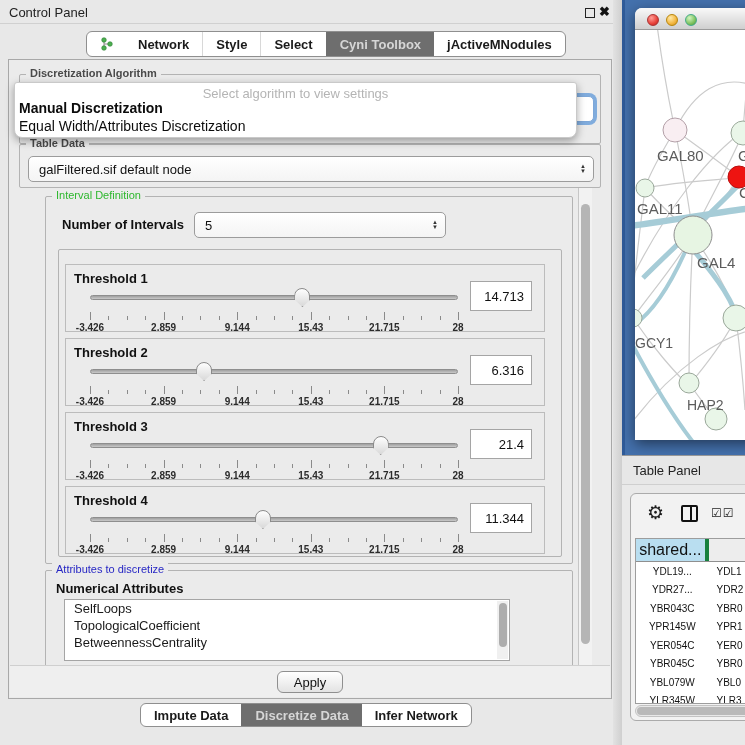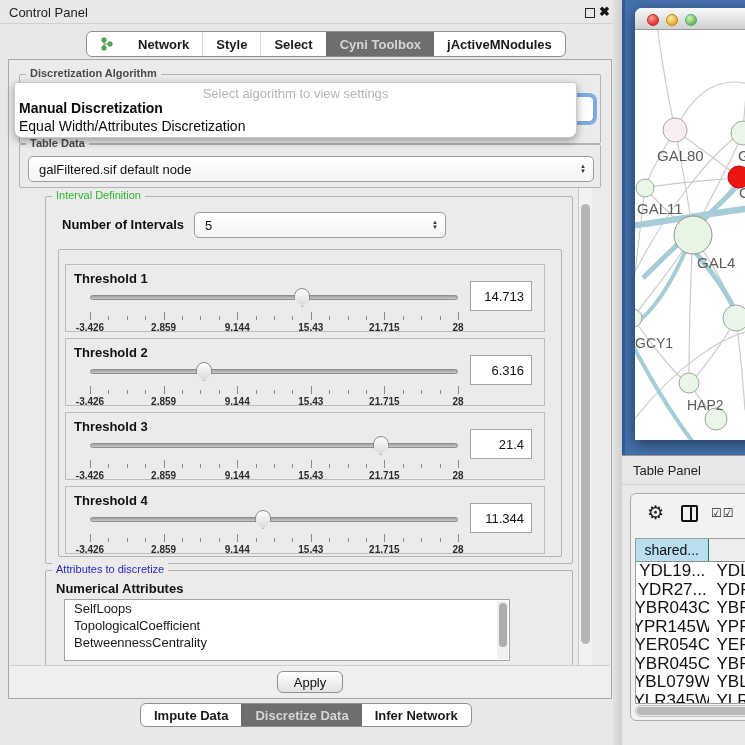--- a/index.html
+++ b/index.html
@@ -117,25 +117,25 @@
     background:#f2f2f2; border:1px solid #ababab; border-radius:6px; overflow:hidden; }
   .tp-toolbar { position:absolute; left:0; top:0; right:0; height:40px; }
   .gear { position:absolute; left:16px; top:7px; font-size:19px; color:#1d1d1d; }
   .colsplit { position:absolute; left:50px; top:11px; width:17px; height:17px;
     border:2px solid #111; border-radius:2px; }
   .colsplit:before { content:""; position:absolute; left:50%; top:0; bottom:0; width:2px; background:#111; }
   .checks { position:absolute; left:80px; top:12px; font-size:12px; letter-spacing:1px; color:#1d1d1d; }
   .tp-table { position:absolute; left:4px; top:44px; right:-40px; bottom:16px; overflow:hidden;
     background:#fff; border:1px solid #9d9d9d; }
   .tp-hrow { display:flex; height:23px; border-bottom:1px solid #8f8f8f; }
-  .tp-hcell { font-size:14px; color:#111; display:flex; align-items:center; justify-content:center;
-    background:#ededed; border-right:1px solid #15803d; }
+  .tp-hcell { font-size:16px; color:#111; display:flex; align-items:center; justify-content:center;
+    background:#ededed; border-right:4px solid #15803d; }
   .tp-hcell.sel { background:#b9def0; }
   .tp-row { display:flex; height:18.5px; }
-  .tp-cell { font-size:17px; color:#111; white-space:nowrap; overflow:hidden;
+  .tp-cell { font-size:10px; color:#111; white-space:nowrap; overflow:hidden;
     display:flex; align-items:center; }
   .c1 { width:73px; justify-content:center; }
   .c2 { width:90px; padding-left:8px; }
   .tp-hscroll { position:absolute; left:4px; right:2px; bottom:3px; height:12px;
     background:#e8e8e8; border:1px solid #c2c2c2; border-radius:6px; }
   .tp-hscroll .thumb-h { position:absolute; left:1px; top:1px; bottom:1px; width:96%;
     background:#b9b9b9; border-radius:5px; }
 
   svg text { font-family:"Liberation Sans", sans-serif; }
 </style>

